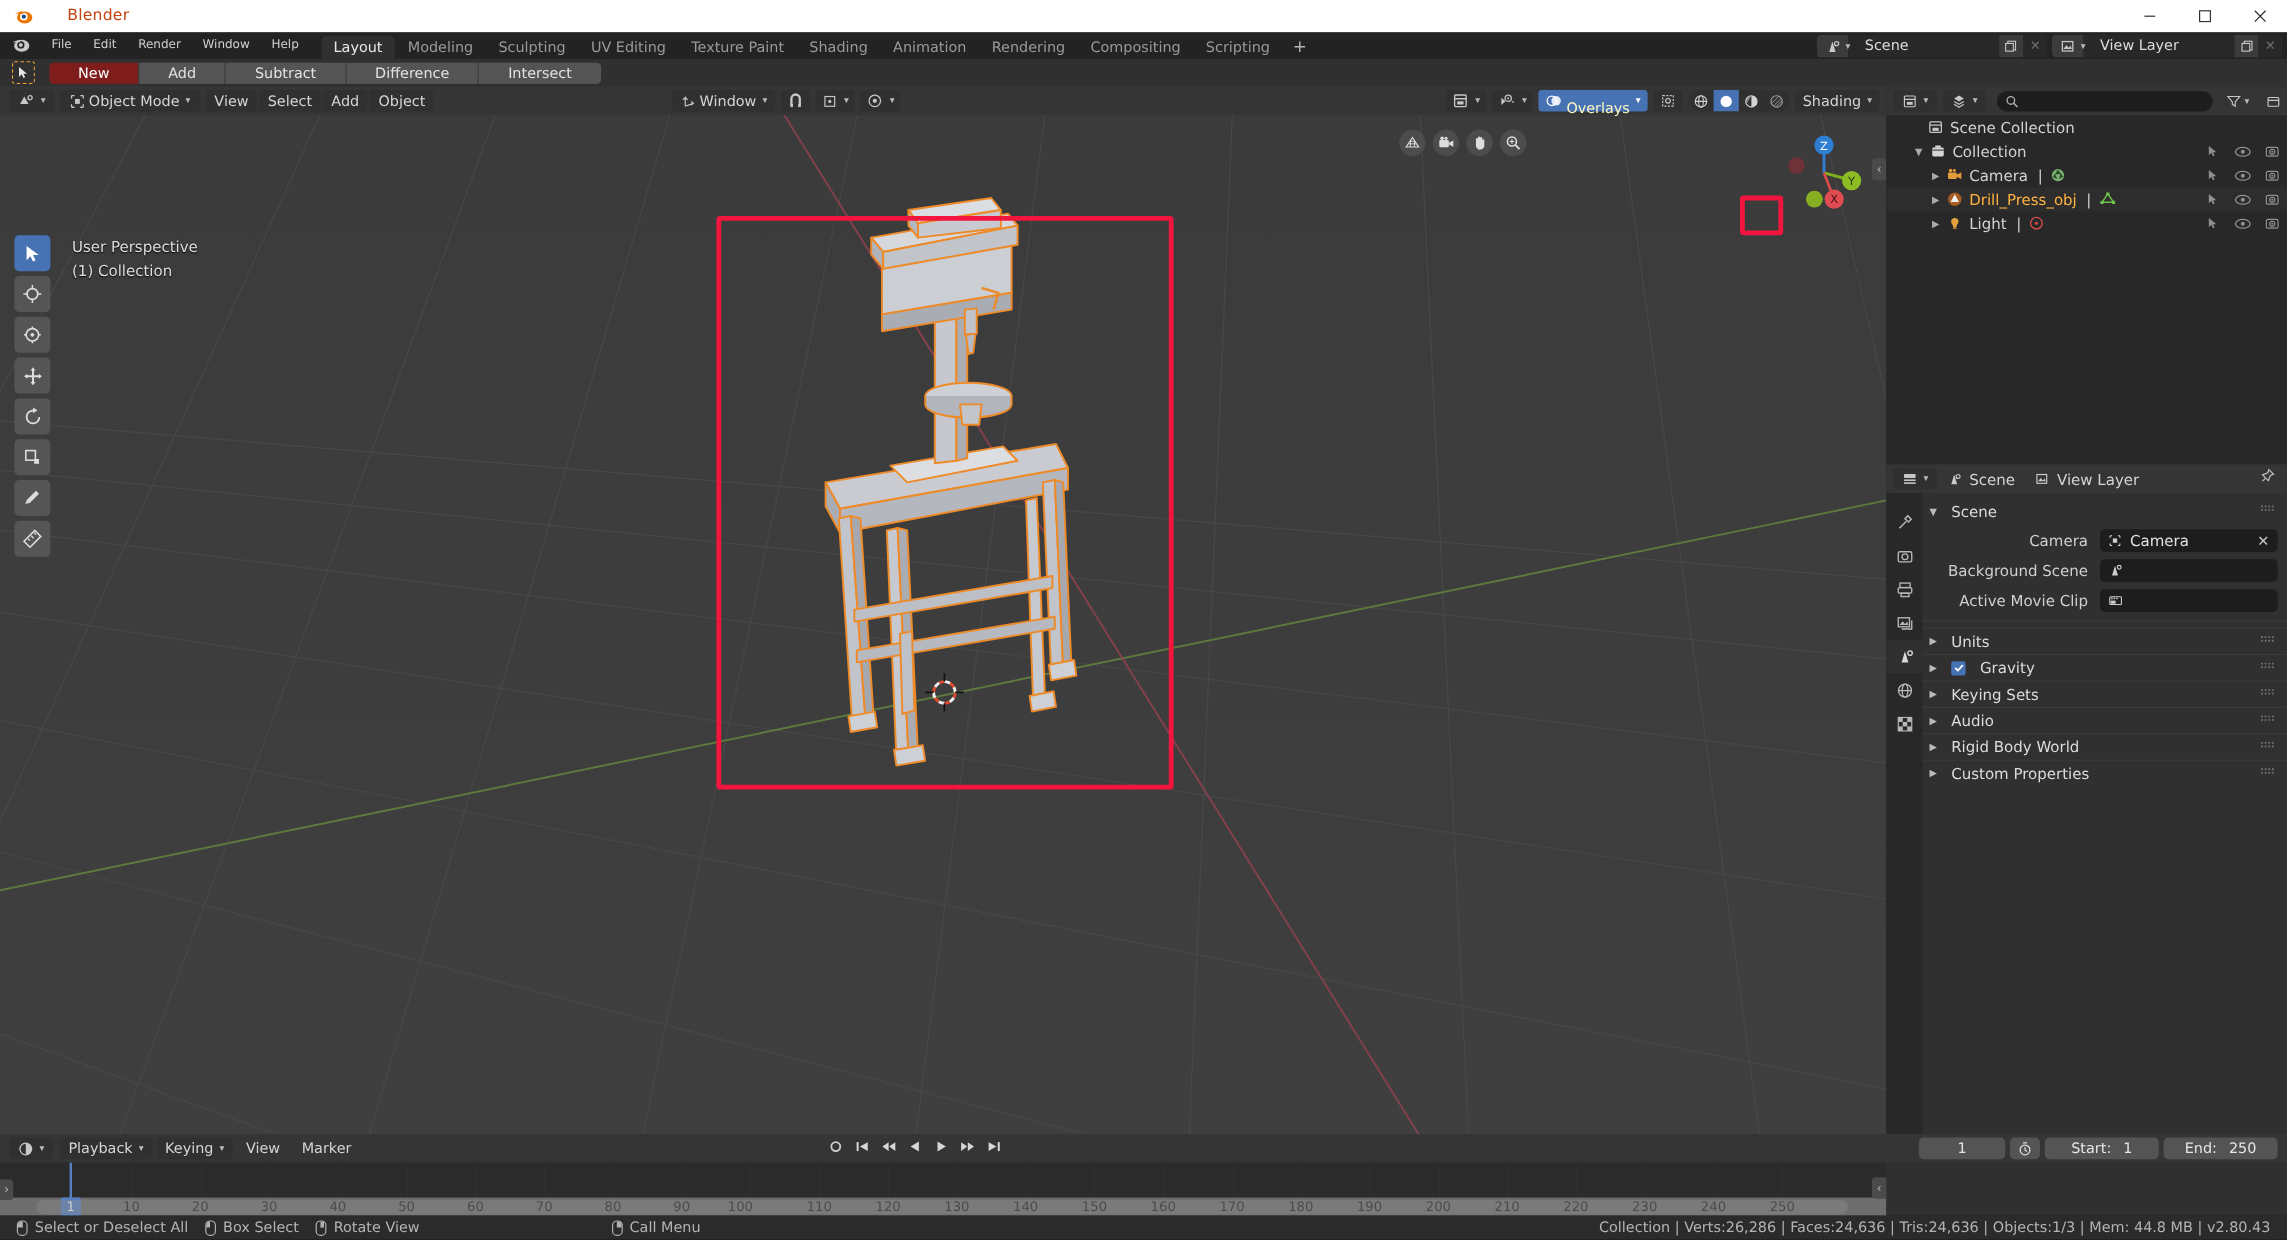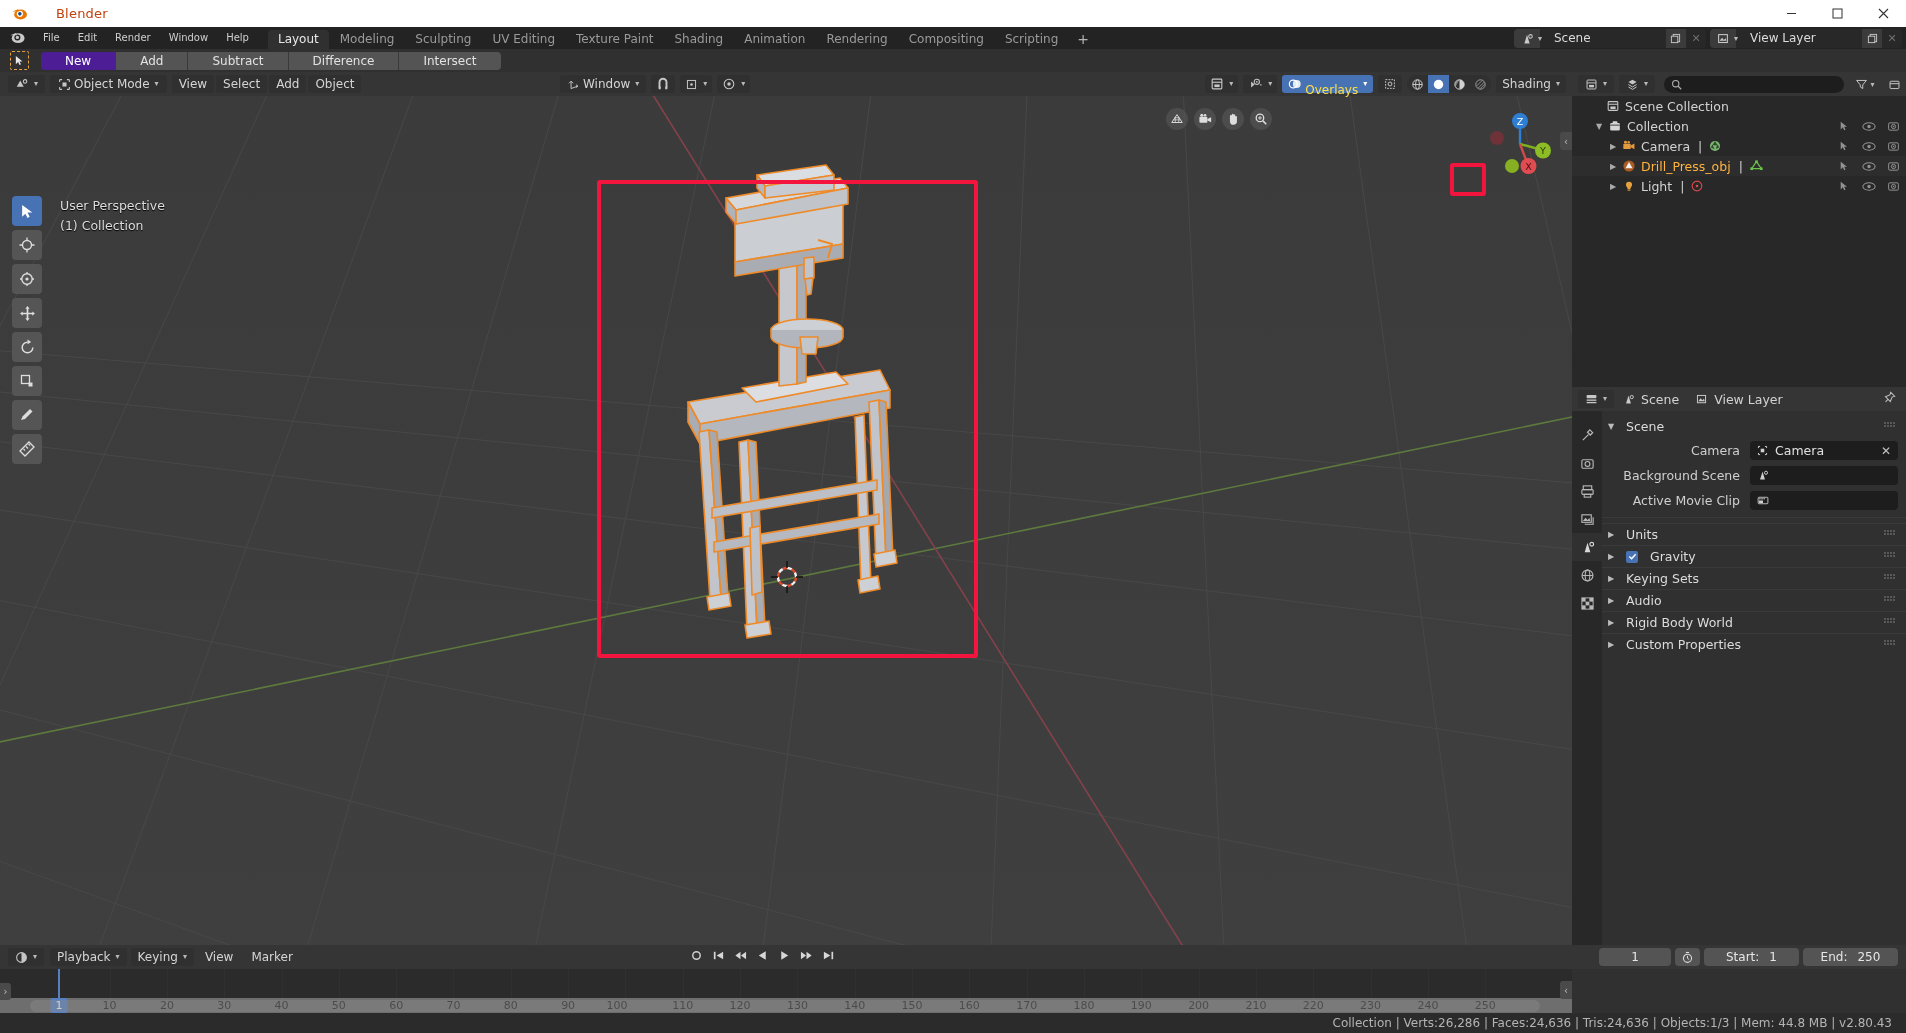--- a/index.html
+++ b/index.html
@@ -52,21 +52,21 @@
   .sel-ico {
     width:19px; height:19px; border:1.6px dashed #e9a13b; border-radius:2px;
     display:flex; align-items:center; justify-content:center; margin-right:12px;
   }
   .boolgrp { display:flex; border-radius:4px; overflow:hidden; }
   .boolbtn {
     height:18px; line-height:18px; padding:0 24px; background:#545454; color:#e2e2e2;
     font-size:12px; border-right:1px solid #3a3a3a; text-align:center;
   }
   .boolbtn:last-child { border-right:none; }
-  .boolbtn.active { background:#4c1d95; color:#fff; }
+  .boolbtn.active { background:#7f1d1d; color:#fff; }
 
   
   .viewport {
     position:absolute; left:0; top:72px; width:1572px; height:873px;
     background:#3d3d3d; overflow:hidden;
   }
   .vp-header {
     position:absolute; left:0; top:0; width:1572px; height:24px;
     background:#353535; display:flex; align-items:center; padding-left:8px; gap:5px;
   }
@@ -475,21 +475,21 @@
             <path d="M3 12 L3 5 L7 8.5 Z" fill="#c7c7c7"></path>
             <path d="M13 9 L15 9" stroke="#c7c7c7" stroke-width="1.2"></path>
           </svg>
         <span class="caretdn">▾</span>
       </div>
       <div class="hbtn" style="background:#4772b3;padding:0 6px;">
         <svg width="14" height="14" viewBox="0 0 16 16">
             <circle cx="6" cy="8" r="4.5" fill="none" stroke="#fff" stroke-width="1.3"></circle>
             <circle cx="10" cy="8" r="4.5" fill="#fff" opacity=".85"></circle>
           </svg>
-        <span style="color:#fde047;margin-top:12px;">Overlays</span>
+        <span style="color:#fef9c3;margin-top:12px;">Overlays</span>
         <span class="caretdn" style="color:#fff;">▾</span>
       </div>
       <div class="hicon">
         <svg width="14" height="14" viewBox="0 0 16 16">
             <rect x="3" y="3" width="10" height="10" fill="none" stroke="#c7c7c7" stroke-width="1.1" stroke-dasharray="2 1.3"></rect>
             <circle cx="8" cy="8" r="2.2" fill="none" stroke="#c7c7c7" stroke-width="1.1"></circle>
           </svg>
       </div>
       <div class="shade-grp">
         <div class="shade-btn">
@@ -1163,16 +1163,34 @@
       <div class="tl-cursor-lbl" style="left:59px;">1</div>
       <div style="position:absolute;bottom:1px;left:30px;width:1510px;height:12px;background:#8a8a8a;border-radius:6px;opacity:.42;"></div>
       <div style="position:absolute;left:0;top:14px;width:11px;height:17px;background:#4a4a4a;border-radius:0 3px 3px 0;color:#bbb;font-size:10px;display:flex;align-items:center;justify-content:center;">›</div>
     </div>
     <div class="tl-right-pane">
       <div style="position:absolute;left:-12px;top:12px;width:12px;height:18px;background:#4a4a4a;border-radius:3px 0 0 3px;color:#bbb;font-size:10px;display:flex;align-items:center;justify-content:center;">‹</div>
     </div>
   </div>
 
   <div class="statusbar">
+    <div id="sbhints" style="display:flex;align-items:center;">
+        <div class="sb-item">
+          <span class="mouse-ic l"></span>
+          <span>Select or Deselect All</span>
+        </div>
+        <div class="sb-item">
+          <span class="mouse-ic l"></span>
+          <span>Box Select</span>
+        </div>
+        <div class="sb-item">
+          <span class="mouse-ic m"></span>
+          <span>Rotate View</span>
+        </div>
+        <div class="sb-item" style="margin-left: 160px;">
+          <span class="mouse-ic r"></span>
+          <span>Call Menu</span>
+        </div>
+      </div>
     <div class="sb-right">Collection | Verts:26,286 | Faces:24,636 | Tris:24,636 | Objects:1/3 | Mem: 44.8 MB | v2.80.43</div>
   </div>
 
 </div>
 
 </body></html>

